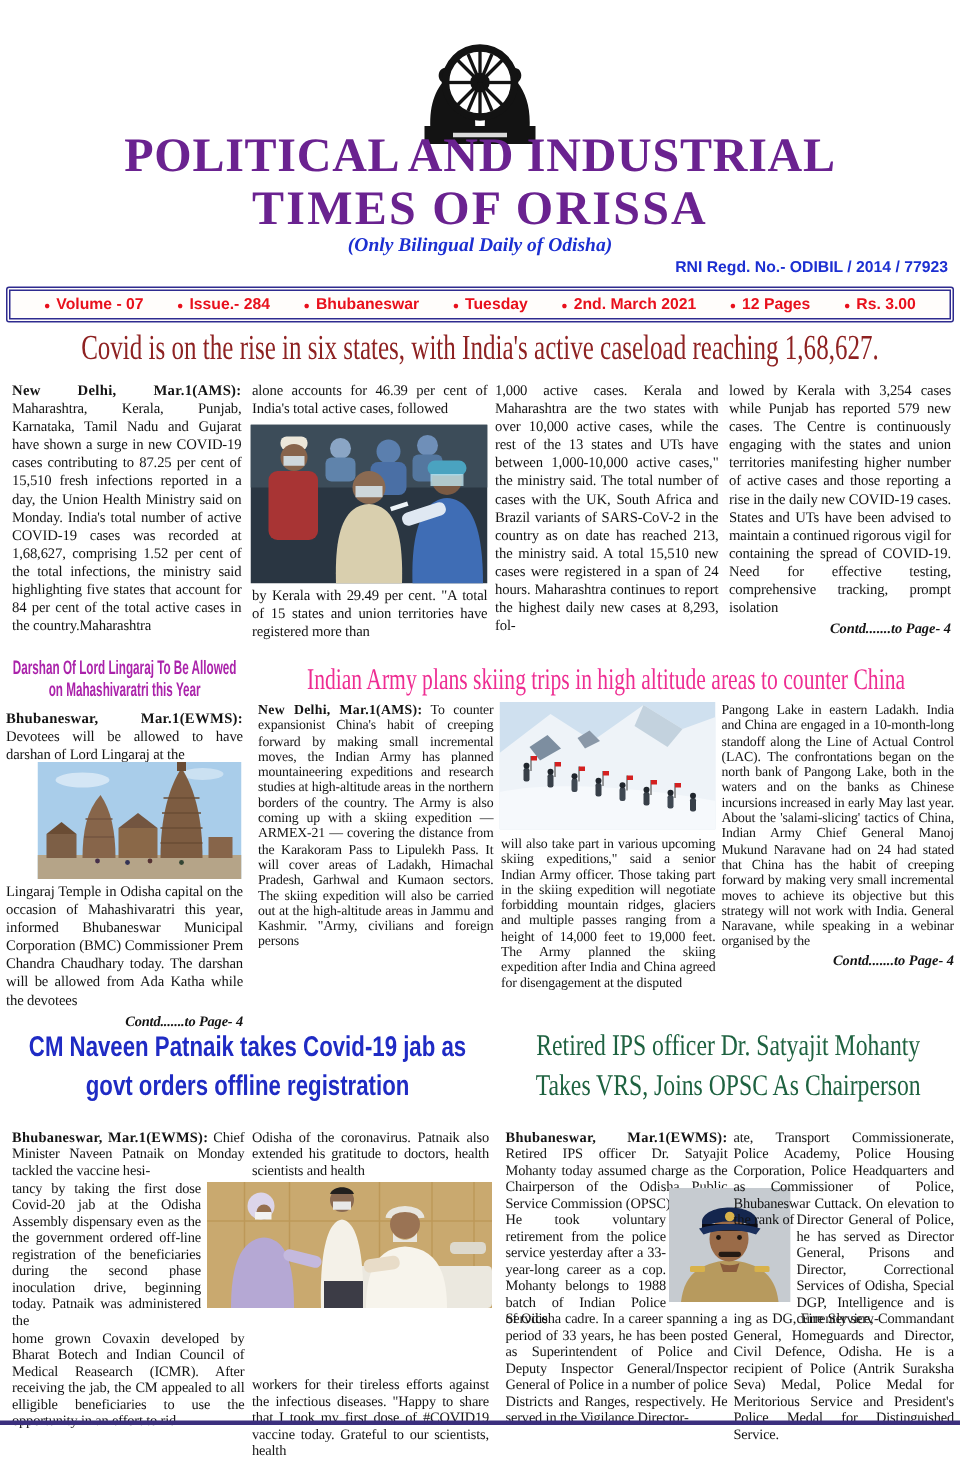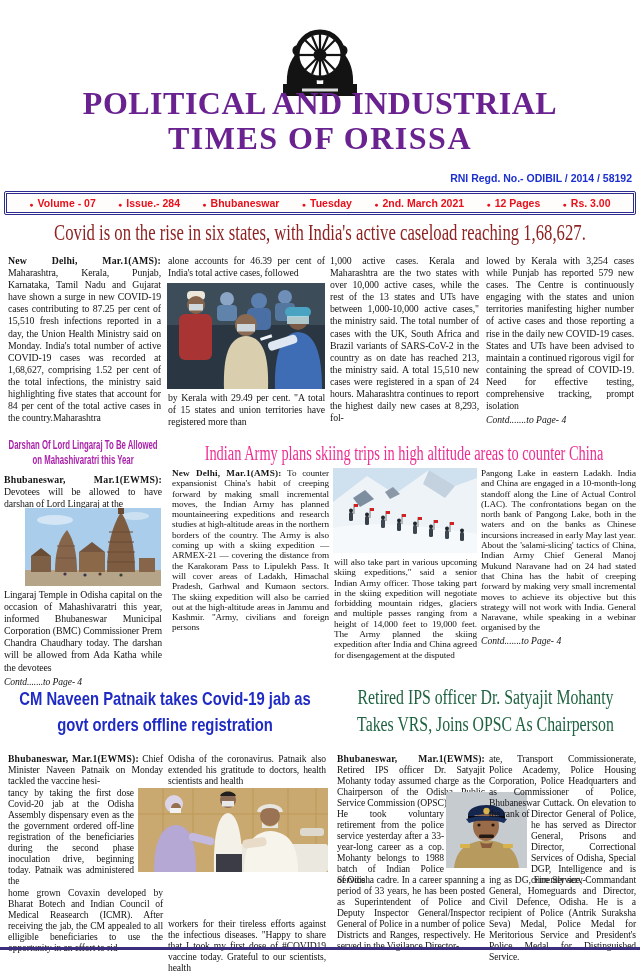--- a/index.html
+++ b/index.html
@@ -7,21 +7,21 @@
   body{width:640px;height:972px;position:relative;font-family:"Liberation Serif",serif;color:#141414;overflow:hidden}
   .abs{position:absolute}
   
   .cx{display:block;transform-origin:0 0;text-align:center;white-space:nowrap;font-family:"Liberation Serif",serif}
   .sans{font-family:"Liberation Sans",sans-serif}
   
   .b{font-size:9.8px;line-height:12.1px;text-align:justify;letter-spacing:-.1px}
   .t{font-size:9.2px;line-height:10.3px;text-align:justify;letter-spacing:-.1px}
   .m{font-size:9.6px;line-height:11px;text-align:justify;letter-spacing:-.1px}
   .dl{font-weight:bold;letter-spacing:.2px}
-  .contd{font-weight:normal;font-style:italic;text-align:left;font-size:9.6px;margin-top:2px}
+  .contd{font-weight:bold;font-style:italic;text-align:right;font-size:9.6px;margin-top:2px}
   .masthead-t1{font-weight:bold;text-align:center;font-size:32px;letter-spacing:.5px;color:#6a2290}
   .masthead-t2{font-weight:bold;text-align:center;font-size:32px;letter-spacing:1.5px;color:#6a2290}
   .tagline{font-weight:bold;font-style:italic;text-align:center;font-size:13px;color:#1c2fd1}
   .web{font-family:"Liberation Sans",sans-serif;font-weight:bold;font-size:10px;color:#222}
   .rni{font-family:"Liberation Sans",sans-serif;font-weight:bold;font-size:10.5px;color:#1c2fd1}
   .issuebar{border:3px double #2e2b8f;border-radius:2px;display:flex;align-items:center;justify-content:space-evenly;background:#fffdfb}
   .issue-item{font-family:"Liberation Sans",sans-serif;font-weight:bold;font-size:10.5px;color:#e8101c;white-space:nowrap}
   .issue-bullet{color:#e8101c;font-size:7px;margin-right:4px}
   .rule{background:#3b2f7d}
   svg{display:block}
@@ -47,21 +47,22 @@
       <line x1="48" y1="31" x2="40" y2="12"></line>
         <line x1="48" y1="31" x2="56" y2="12"></line>
       <line x1="48" y1="31" x2="40" y2="50"></line>
         <line x1="48" y1="31" x2="56" y2="50"></line>
     </g>
     <rect x="11" y="60" width="74" height="12" fill="#131313"></rect>
     <rect x="30" y="64.5" width="36" height="3" fill="#ffffff" opacity=".85"></rect>
   </svg>
   <div class="abs masthead-t1" style="left:0;top:85px;width:640px">POLITICAL AND INDUSTRIAL</div>
   <div class="abs masthead-t2" style="left:0;top:120px;width:640px">TIMES OF ORISSA</div>
-  <div class="abs rni" style="right:8px;top:172px;width:240px;text-align:right">RNI Regd. No.- ODIBIL / 2014 / 58192</div>
+  <div class="abs tagline" style="left:0;top:155px;width:640px">(Only Bilingual Daily of Odisha)</div>
+  <div class="abs rni" style="right:8px;top:172px;width:240px;text-align:right">RNI Regd. No.- ODIBIL / 2014 / 77923</div>
 </div>
 
 <div class="abs issuebar" style="left:4px;top:191px;width:632px;height:24px">
   <span class="issue-item"><span class="issue-bullet">●</span><span>Volume - 07</span></span>
   <span class="issue-item"><span class="issue-bullet">●</span><span>Issue.- 284</span></span>
   <span class="issue-item"><span class="issue-bullet">●</span><span>Bhubaneswar</span></span>
   <span class="issue-item"><span class="issue-bullet">●</span><span>Tuesday</span></span>
   <span class="issue-item"><span class="issue-bullet">●</span><span>2nd. March 2021</span></span>
   <span class="issue-item"><span class="issue-bullet">●</span><span>12 Pages</span></span>
   <span class="issue-item"><span class="issue-bullet">●</span><span>Rs. 3.00</span></span>

